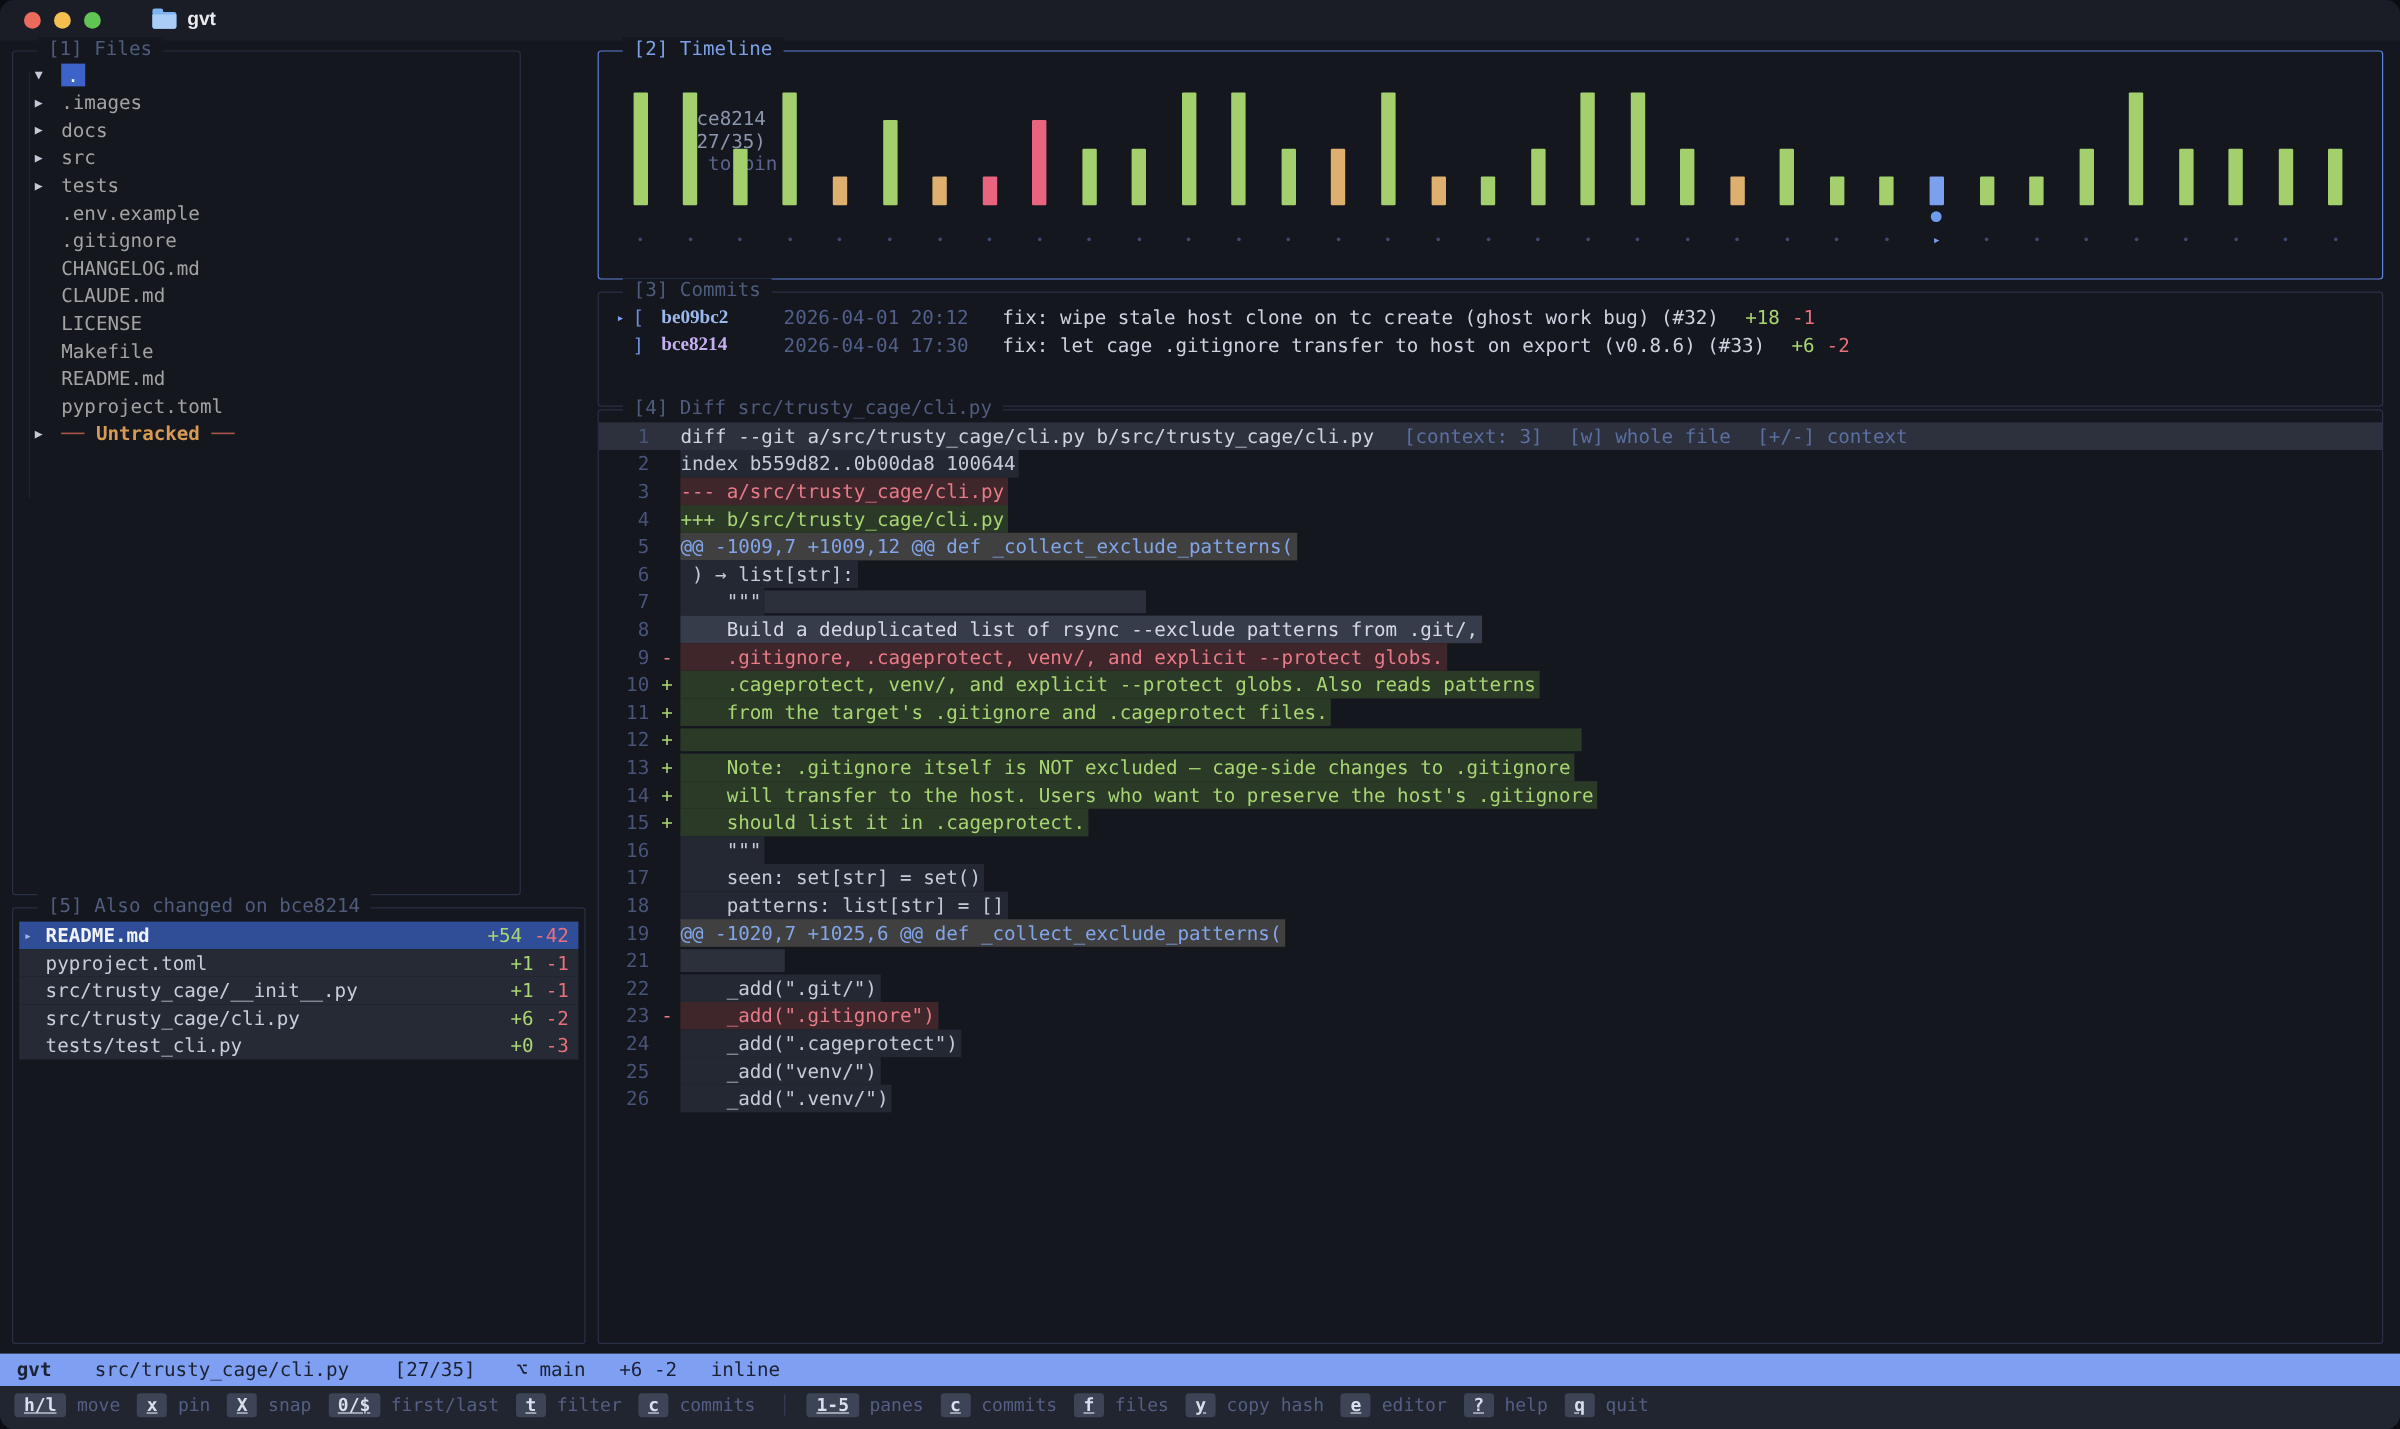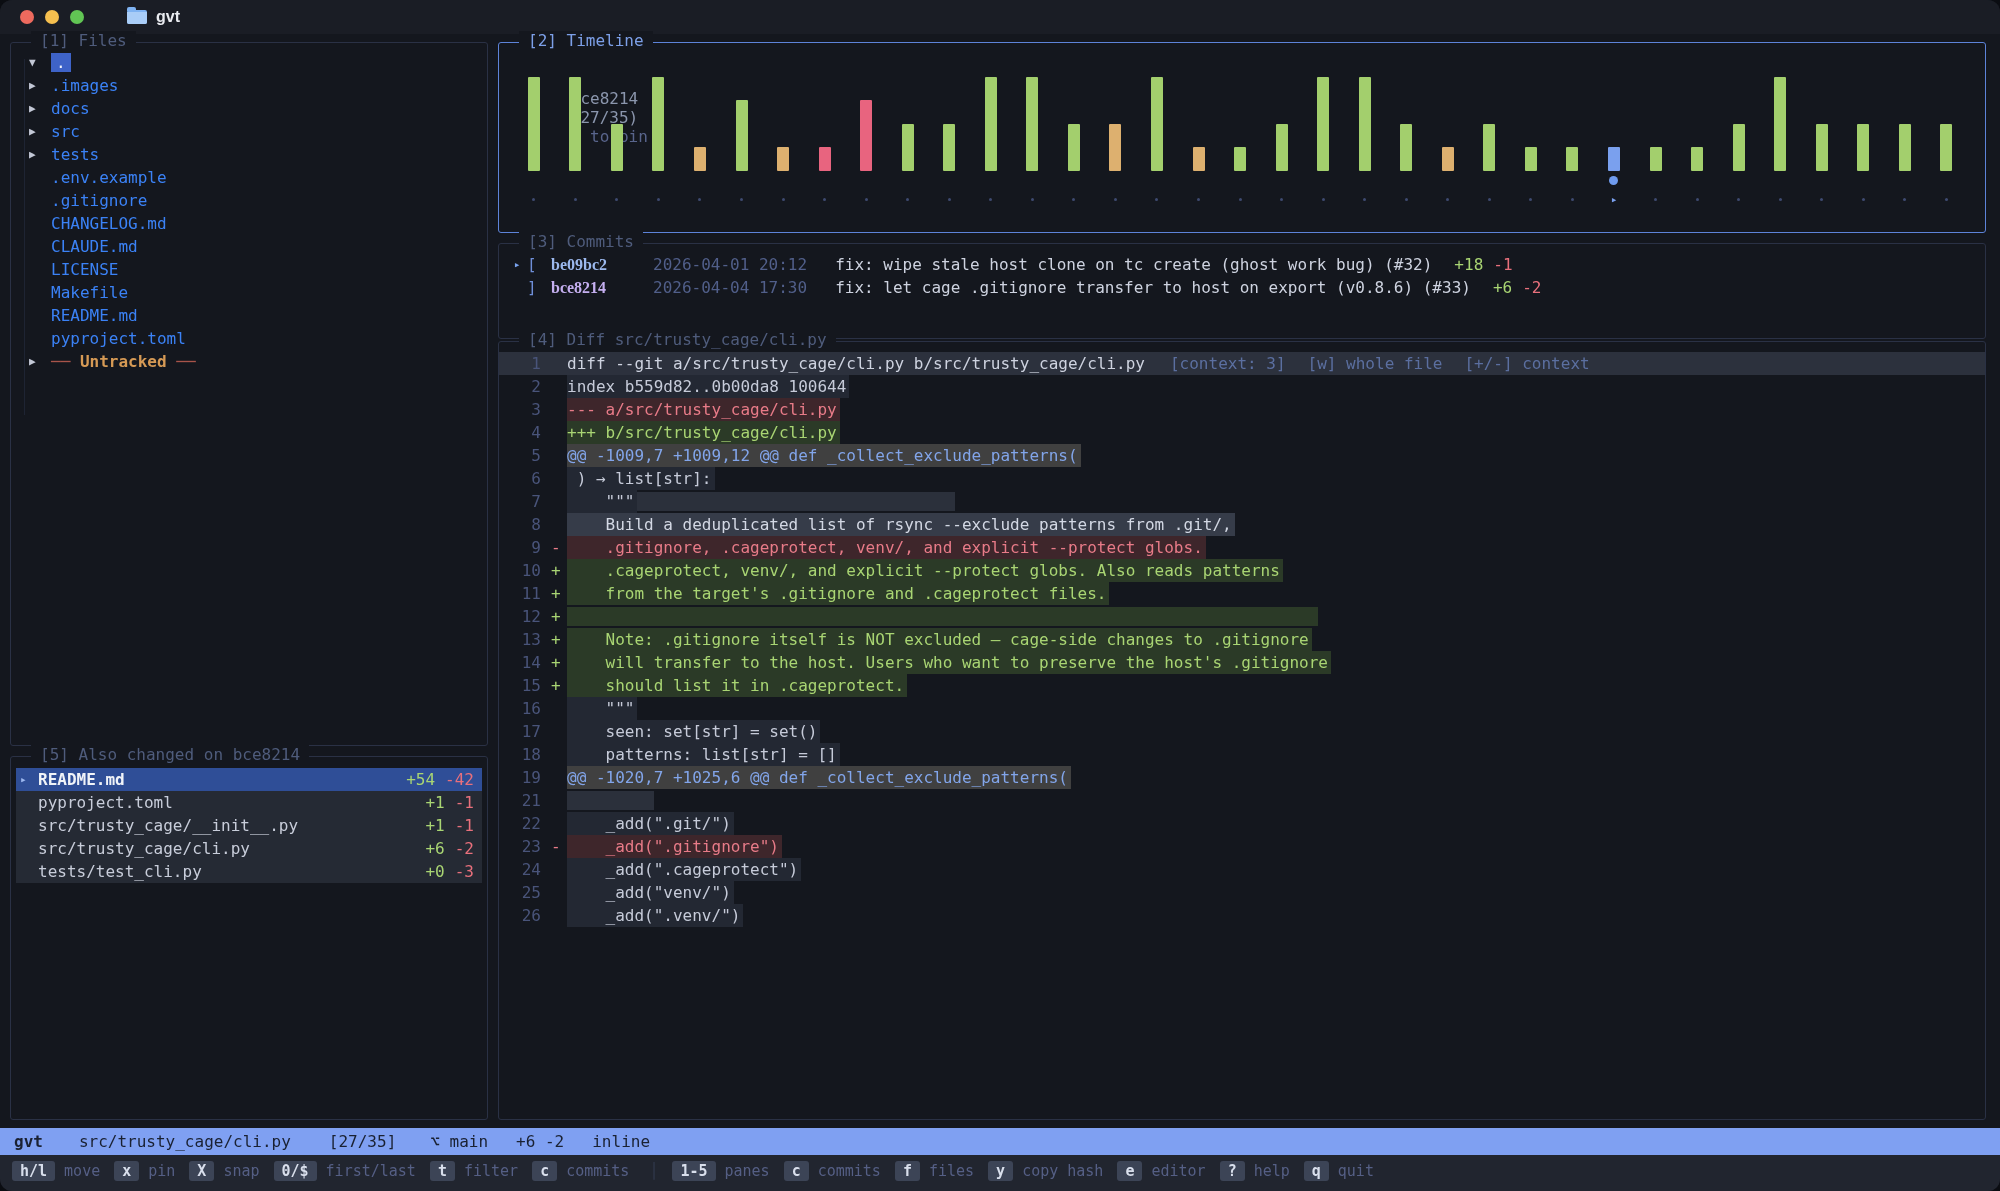--- a/index.html
+++ b/index.html
@@ -12,26 +12,26 @@
   .foldericon { width:20px; height:14px; background:#7fb3f2; border-radius:2px; margin-left:32px; margin-right:9px; position:relative; }
   .foldericon::before { content:""; position:absolute; top:-3px; left:0; width:9px; height:4px; background:#7fb3f2; border-radius:2px 2px 0 0; }
   .foldericon::after { content:""; position:absolute; top:2px; left:0; right:0; bottom:0; background:#a9cdf7; border-radius:0 0 2px 2px; }
   .wtitle { color:#e9ebf0; font-weight:bold; font-size:16px; font-family:"Liberation Sans","DejaVu Sans",sans-serif; }
   
   .panel { position:absolute; border:1.5px solid #2a3145; border-radius:3px; background:#14171e; }
   .panel.focused { border-color:#5d83d9; }
   .ptitle { position:absolute; top:-12px; left:20px; background:#14171e; padding:0 9px; font-size:16px; color:#4f5c7c; white-space:pre; }
   .panel.focused > .ptitle { color:#7da0e8; }
   
-  #files { left:10px; top:42px; width:478px; height:704px; }
+  #files { left:10px; top:42px; width:424px; height:704px; }
   .treeguide { position:absolute; left:13px; top:16px; bottom:330px; width:1px; background:#1e2433; }
   .tree { position:absolute; left:0; top:8px; right:0; }
   .trow { height:23px; display:flex; align-items:center; padding-left:18px; font-size:16px; white-space:pre; }
   .arr { width:22px; color:#c3c8d6; font-size:11px; }
-  .fname { color:#3b82f6; }
+  .fname { color:#a3a3a3; }
   .fsel { background:#3e63c8; color:#f2f5fb; padding:0 5px; }
   .udash { color:#a8544a; font-weight:bold; }
   .uname { color:#d69a55; font-weight:bold; }
   
   #timeline { left:498px; top:42px; width:1488px; height:191px; }
   .tsub { position:absolute; left:14px; top:8px; font-size:16px; white-space:pre; }
   .tsub .tcur { color:#5d6c94; font-size:11px; margin-right:8px; }
   .tsub .thash, .tsub .tpos { color:#8b96ad; margin-right:18px; }
   .tsub .thint { color:#59658c; }
   .bars, .marks, .tdots { position:absolute; left:14px; right:18px; display:flex; }
@@ -87,21 +87,21 @@
   .adel { color:#e8707c; }
   
   .statusbar { position:absolute; left:0; top:1128px; right:0; height:27px; background:#7fa0f2; color:#1a2132; display:flex; align-items:center; font-size:16px; padding-left:14px; white-space:pre; }
   .st-app { font-weight:bold; margin-right:36px; }
   .st-file { margin-right:38px; }
   .st-pos { margin-right:34px; }
   .st-branch { margin-right:28px;text-align:right; }
   .st-stats { margin-right:28px; }
   
   .keybar { position:absolute; left:0; top:1155px; right:0; height:36px; background:#21252f; display:flex; align-items:center; padding:0 0 4px 12px; font-size:15px; white-space:pre; }
-  .kchip { background:#3c4456; color:#d9dfec; font-weight:bold; padding:1px 8px; border-radius:3px; margin-right:9px; }
+  .kchip { background:#3c4456; color:#d9dfec; font-weight:bold; padding:1px 8px; border-radius:3px; margin-right:9px;text-decoration:underline; }
   .klabel { color:#555f85; margin-right:14px; }
   .kdiv { color:#323a4e; margin:0 14px 0 6px; }
 </style>
 </head>
 <body>
 
 <div class="window">
 
   <div class="titlebar">
     <span class="light l-red"></span>

